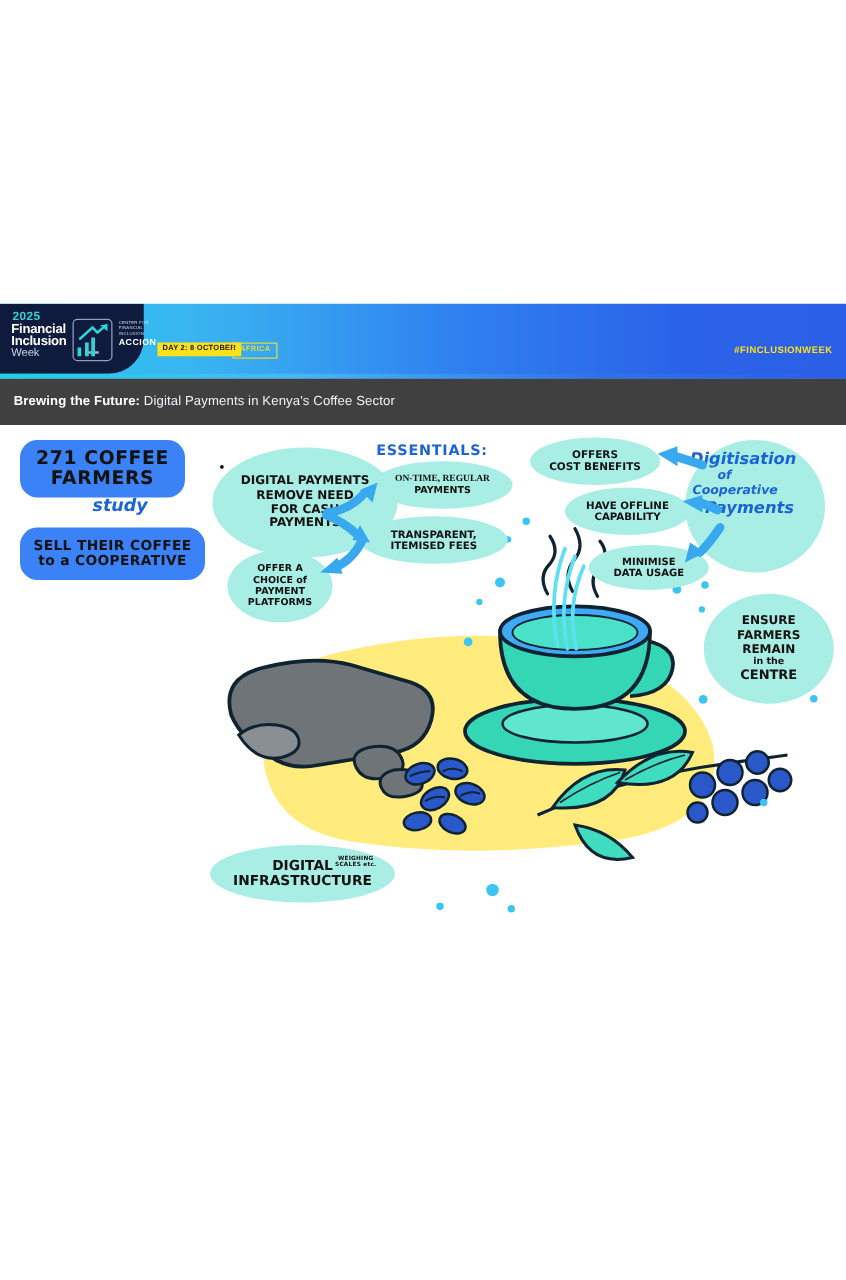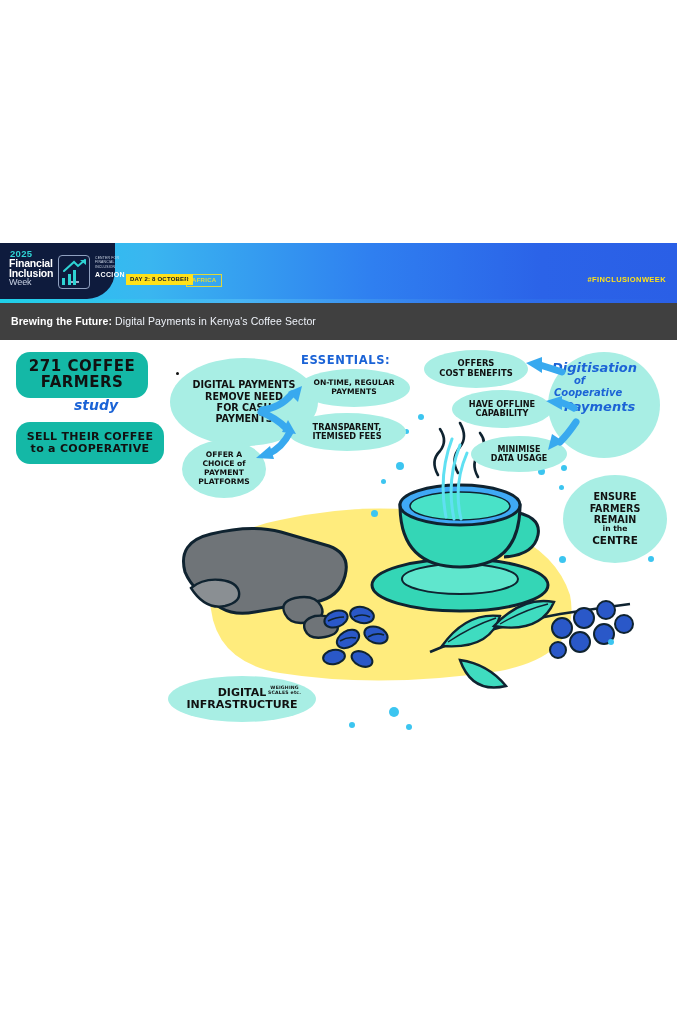--- a/index.html
+++ b/index.html
@@ -66,21 +66,21 @@
   }
   #title-text b{font-weight:bold;color:#ffffff;}
   
   #canvas{position:absolute;left:0;top:340px;width:677px;height:400px;background:#fff;overflow:hidden;}
   .hand{font-family:"DejaVu Sans", sans-serif;color:#111;}
   .bubble{
     position:absolute;background:#a8eee4;border-radius:50%/50%;
     display:flex;align-items:center;justify-content:center;text-align:center;
   }
   .tag{
-    position:absolute;background:#14b8a6;border-radius:14px;
+    position:absolute;background:#3b82f6;border-radius:14px;
     display:flex;align-items:center;justify-content:center;text-align:center;
   }
   .mini{font-size:4.6px;letter-spacing:.2px;font-weight:bold;color:#111;}
   .blue-ink{color:#1b63d6;}
   .dot{position:absolute;border-radius:50%;background:#3cc5f0;}
   .bullet{position:absolute;border-radius:50%;background:#111;width:3px;height:3px;}
   svg.ink{position:absolute;overflow:visible;}
 </style>
 </head>
 <body>
@@ -229,21 +229,21 @@
       <div class="hand" style="font-size:9.6px;font-weight:bold;">REMOVE NEED</div>
       <div class="hand" style="font-size:9.6px;font-weight:bold;">FOR CASH</div>
       <div class="hand" style="font-size:9.6px;font-weight:bold;">PAYMENTS</div>
     </div>
   </div>
 
   <div class="hand blue-ink" style="position:absolute;left:301px;top:13px;font-size:11.5px;font-weight:bold;letter-spacing:.6px;">ESSENTIALS:</div>
 
   <div class="bubble" style="left:298px;top:29px;width:112px;height:38px;">
     <div style="line-height:1.15;">
-      <div class="hand" style="font-size:7.6px;font-weight:bold;">ON-TIME, REGULAR</div>
+      <div class="hand" style="font-size:7.6px;font-weight:bold;font-family:Liberation Serif, serif;">ON-TIME, REGULAR</div>
       <div class="hand" style="font-size:7.6px;font-weight:bold;">PAYMENTS</div>
     </div>
   </div>
 
   <div class="bubble" style="left:288px;top:73px;width:118px;height:38px;">
     <div style="line-height:1.15;">
       <div class="hand" style="font-size:8.2px;font-weight:bold;">TRANSPARENT,</div>
       <div class="hand" style="font-size:8.2px;font-weight:bold;">ITEMISED FEES</div>
     </div>
   </div>

